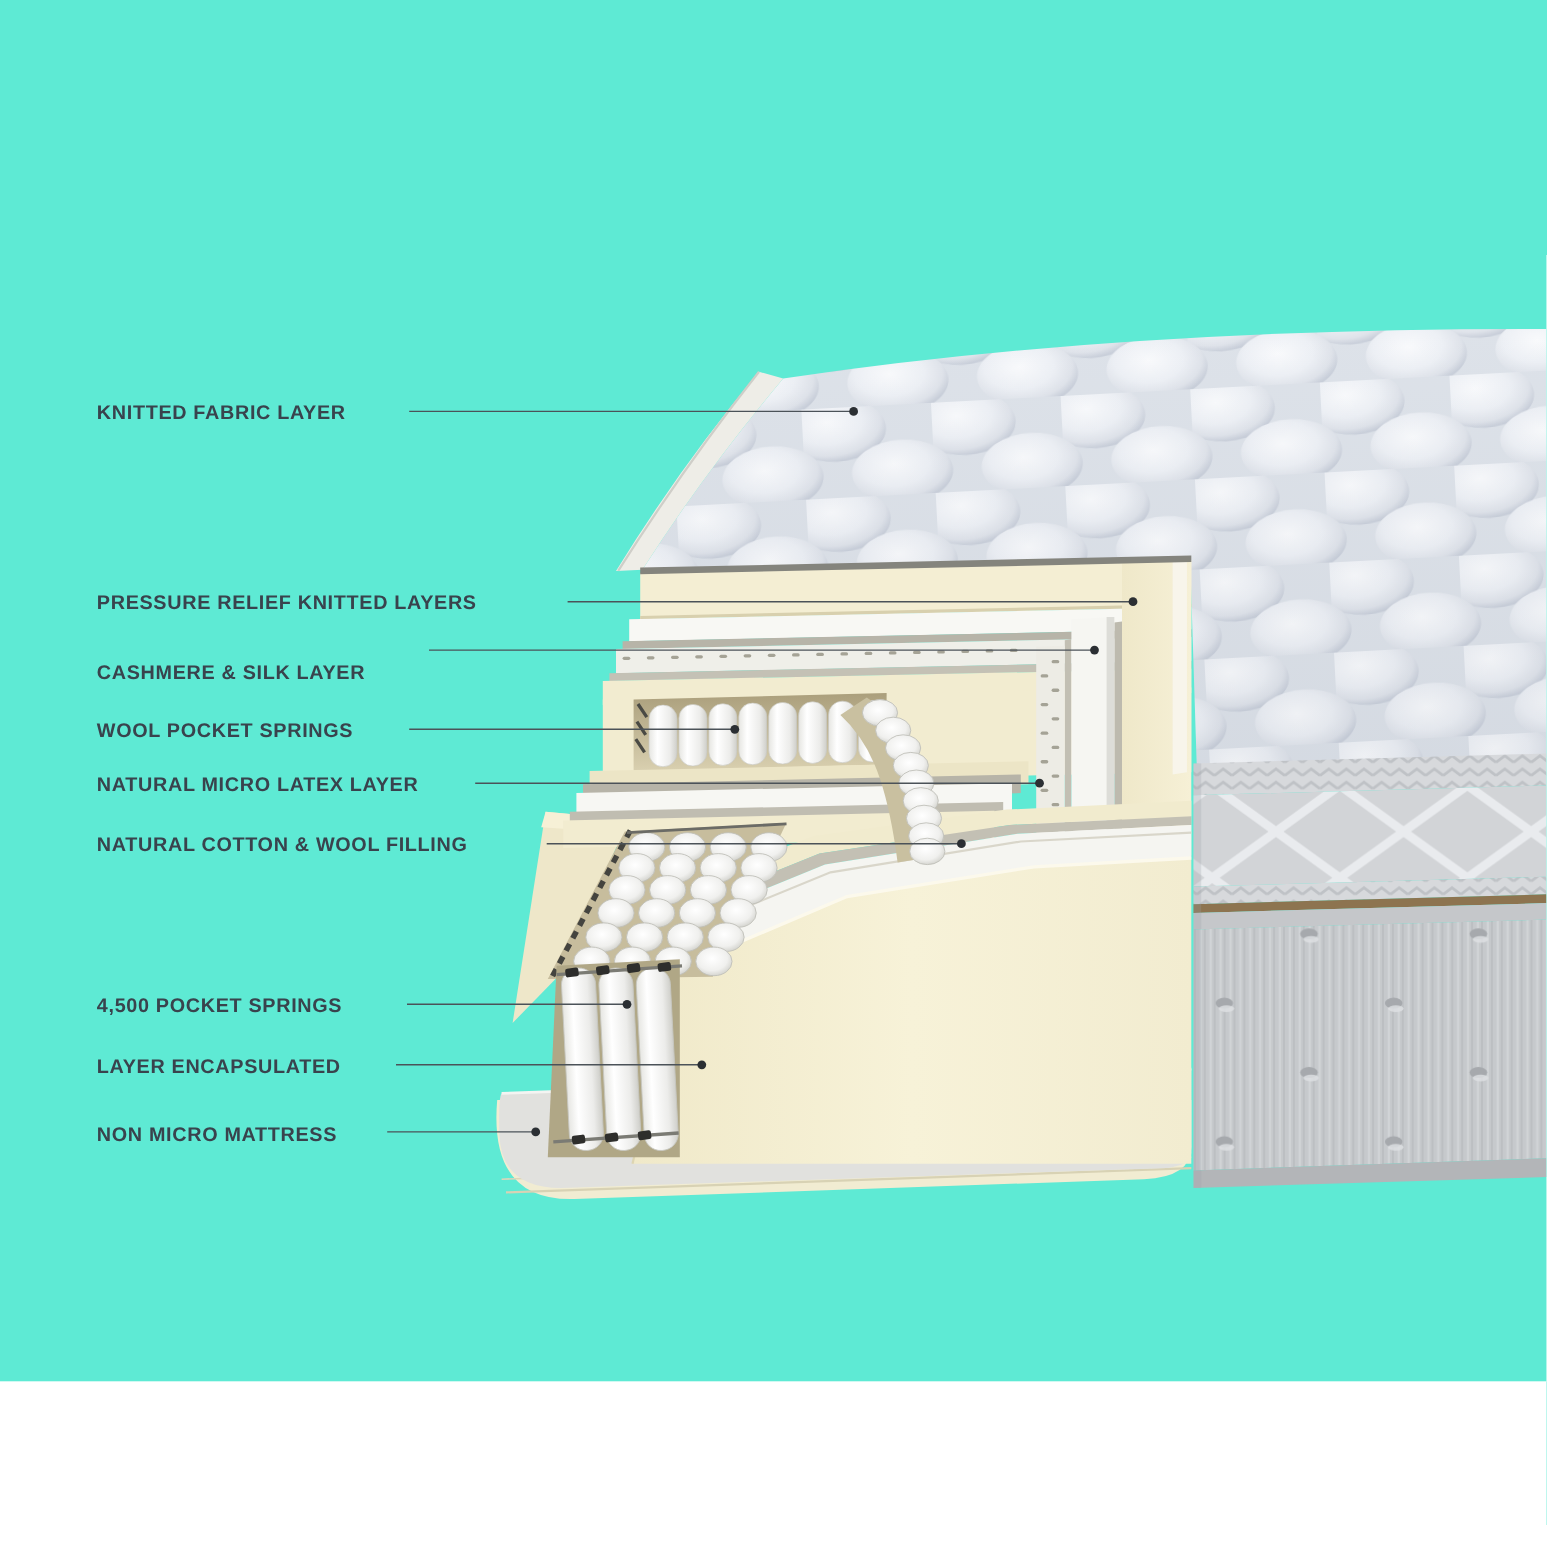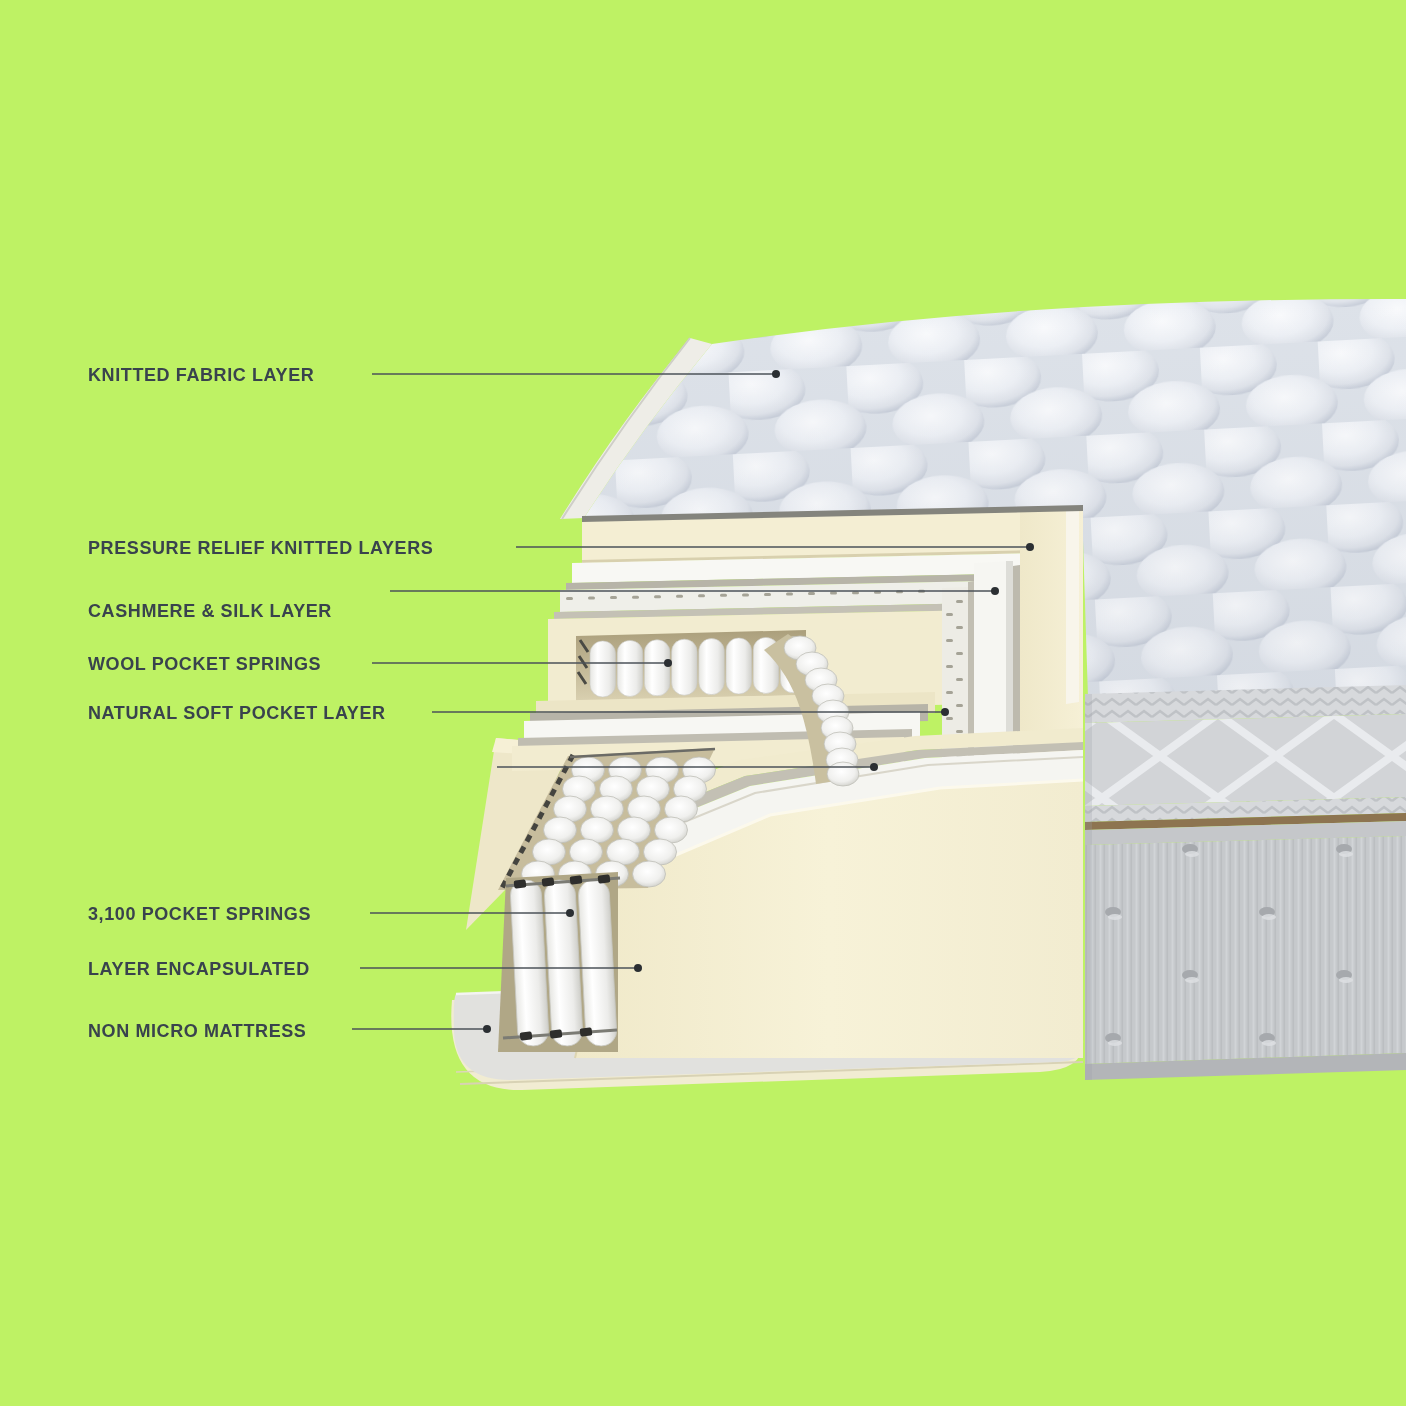--- a/index.html
+++ b/index.html
@@ -1,16 +1,16 @@
 <!DOCTYPE html>
 <html><head>
 <meta charset="utf-8">
 <style>
   html,body{margin:0;padding:0;background:#ffffff;}
-  .canvas{position:relative;width:1406px;height:1406px;background:#bef264;overflow:hidden;
+  .canvas{position:relative;width:1406px;height:1256px;background:#5eead4;overflow:hidden;
           font-family:"Liberation Sans", sans-serif;}
   .canvas svg{position:absolute;left:0;top:0;}
   .label-layer{position:absolute;left:0;top:0;width:100%;height:100%;pointer-events:none;}
   .diagram-label{position:absolute;left:88px;color:#39434d;font-size:18px;font-weight:700;
                  letter-spacing:0.6px;line-height:26px;white-space:nowrap;
                  font-family:"Liberation Sans", sans-serif;}
 </style>
 </head>
 <body>
 
@@ -291,19 +291,20 @@
         <circle cx="638" cy="968" r="4"></circle>
     <circle cx="487" cy="1029" r="4"></circle>
   </g>
 </svg>
 
 <div class="label-layer">
   <div class="diagram-label" style="top:362px">KNITTED FABRIC LAYER</div>
   <div class="diagram-label" style="top:535px">PRESSURE RELIEF KNITTED LAYERS</div>
   <div class="diagram-label" style="top:598px">CASHMERE &amp; SILK LAYER</div>
   <div class="diagram-label" style="top:651px">WOOL POCKET SPRINGS</div>
-  <div class="diagram-label" style="top:700px">NATURAL SOFT POCKET LAYER</div>
-  <div class="diagram-label" style="top:901px">3,100 POCKET SPRINGS</div>
+  <div class="diagram-label" style="top:700px">NATURAL MICRO LATEX LAYER</div>
+  <div class="diagram-label" style="top:755px">NATURAL COTTON &amp; WOOL FILLING</div>
+  <div class="diagram-label" style="top:901px">4,500 POCKET SPRINGS</div>
   <div class="diagram-label" style="top:956px">LAYER ENCAPSULATED</div>
   <div class="diagram-label" style="top:1018px">NON MICRO MATTRESS</div>
 </div>
 
 </div>
 
 </body></html>

